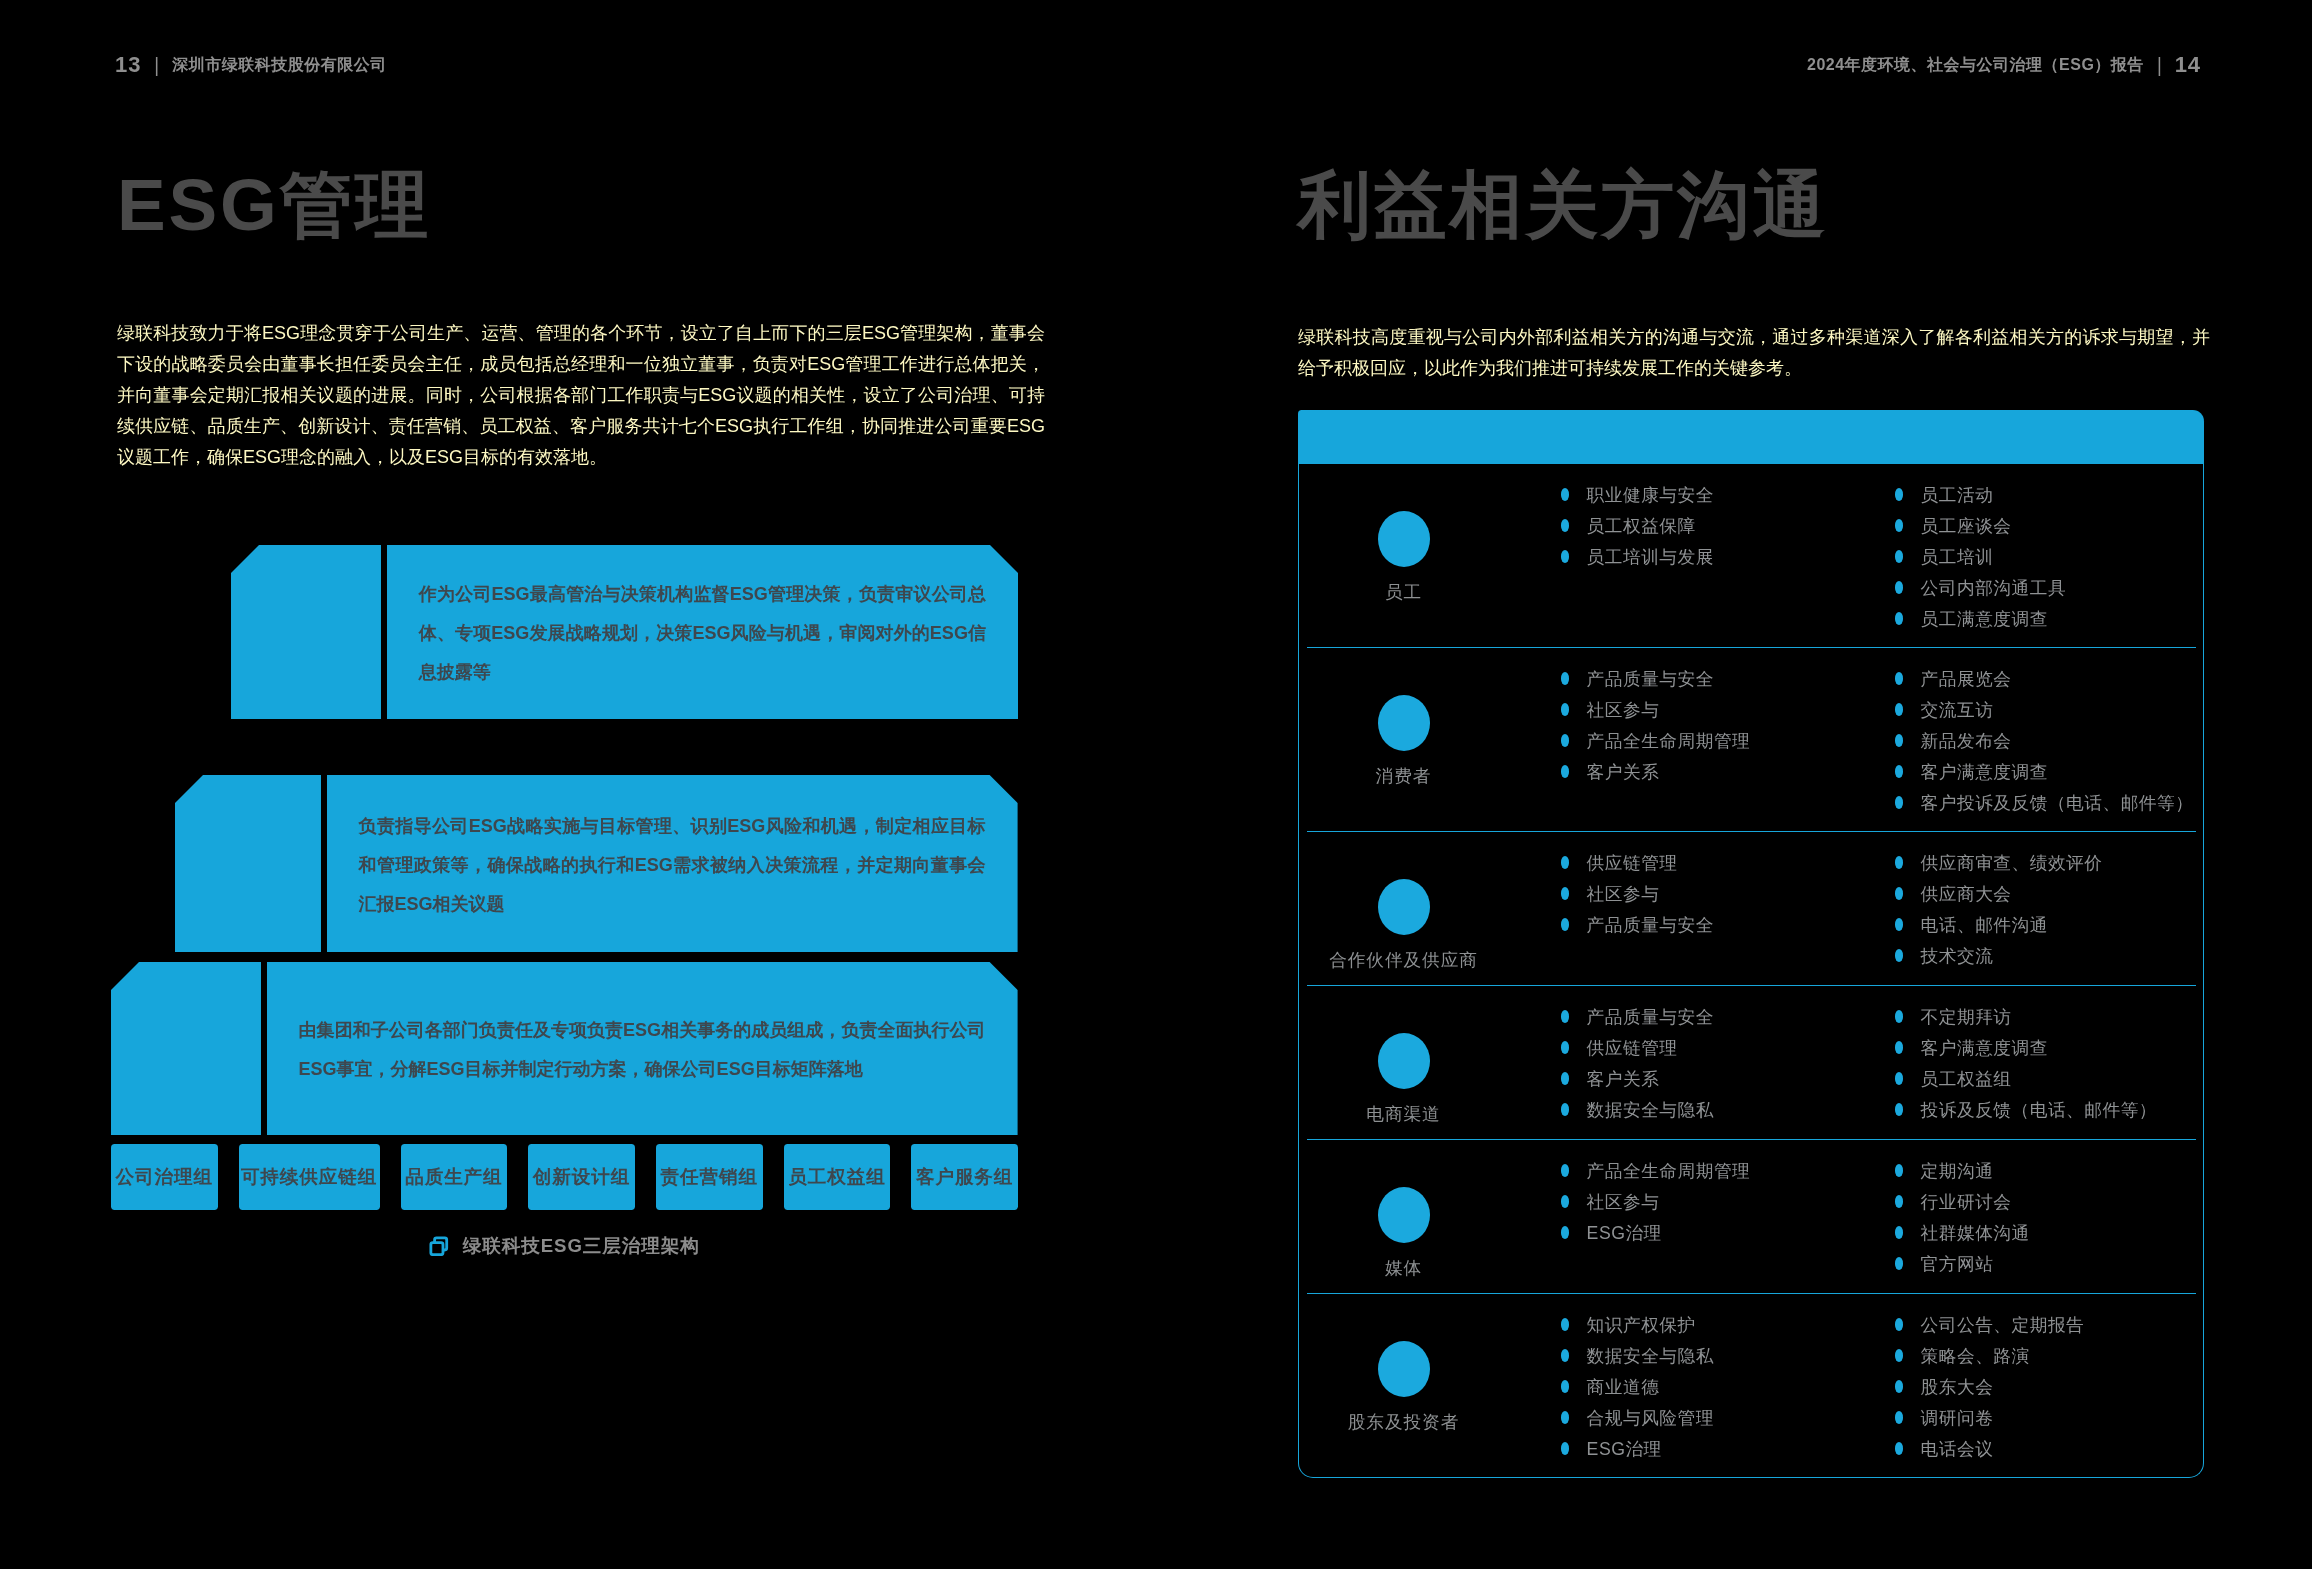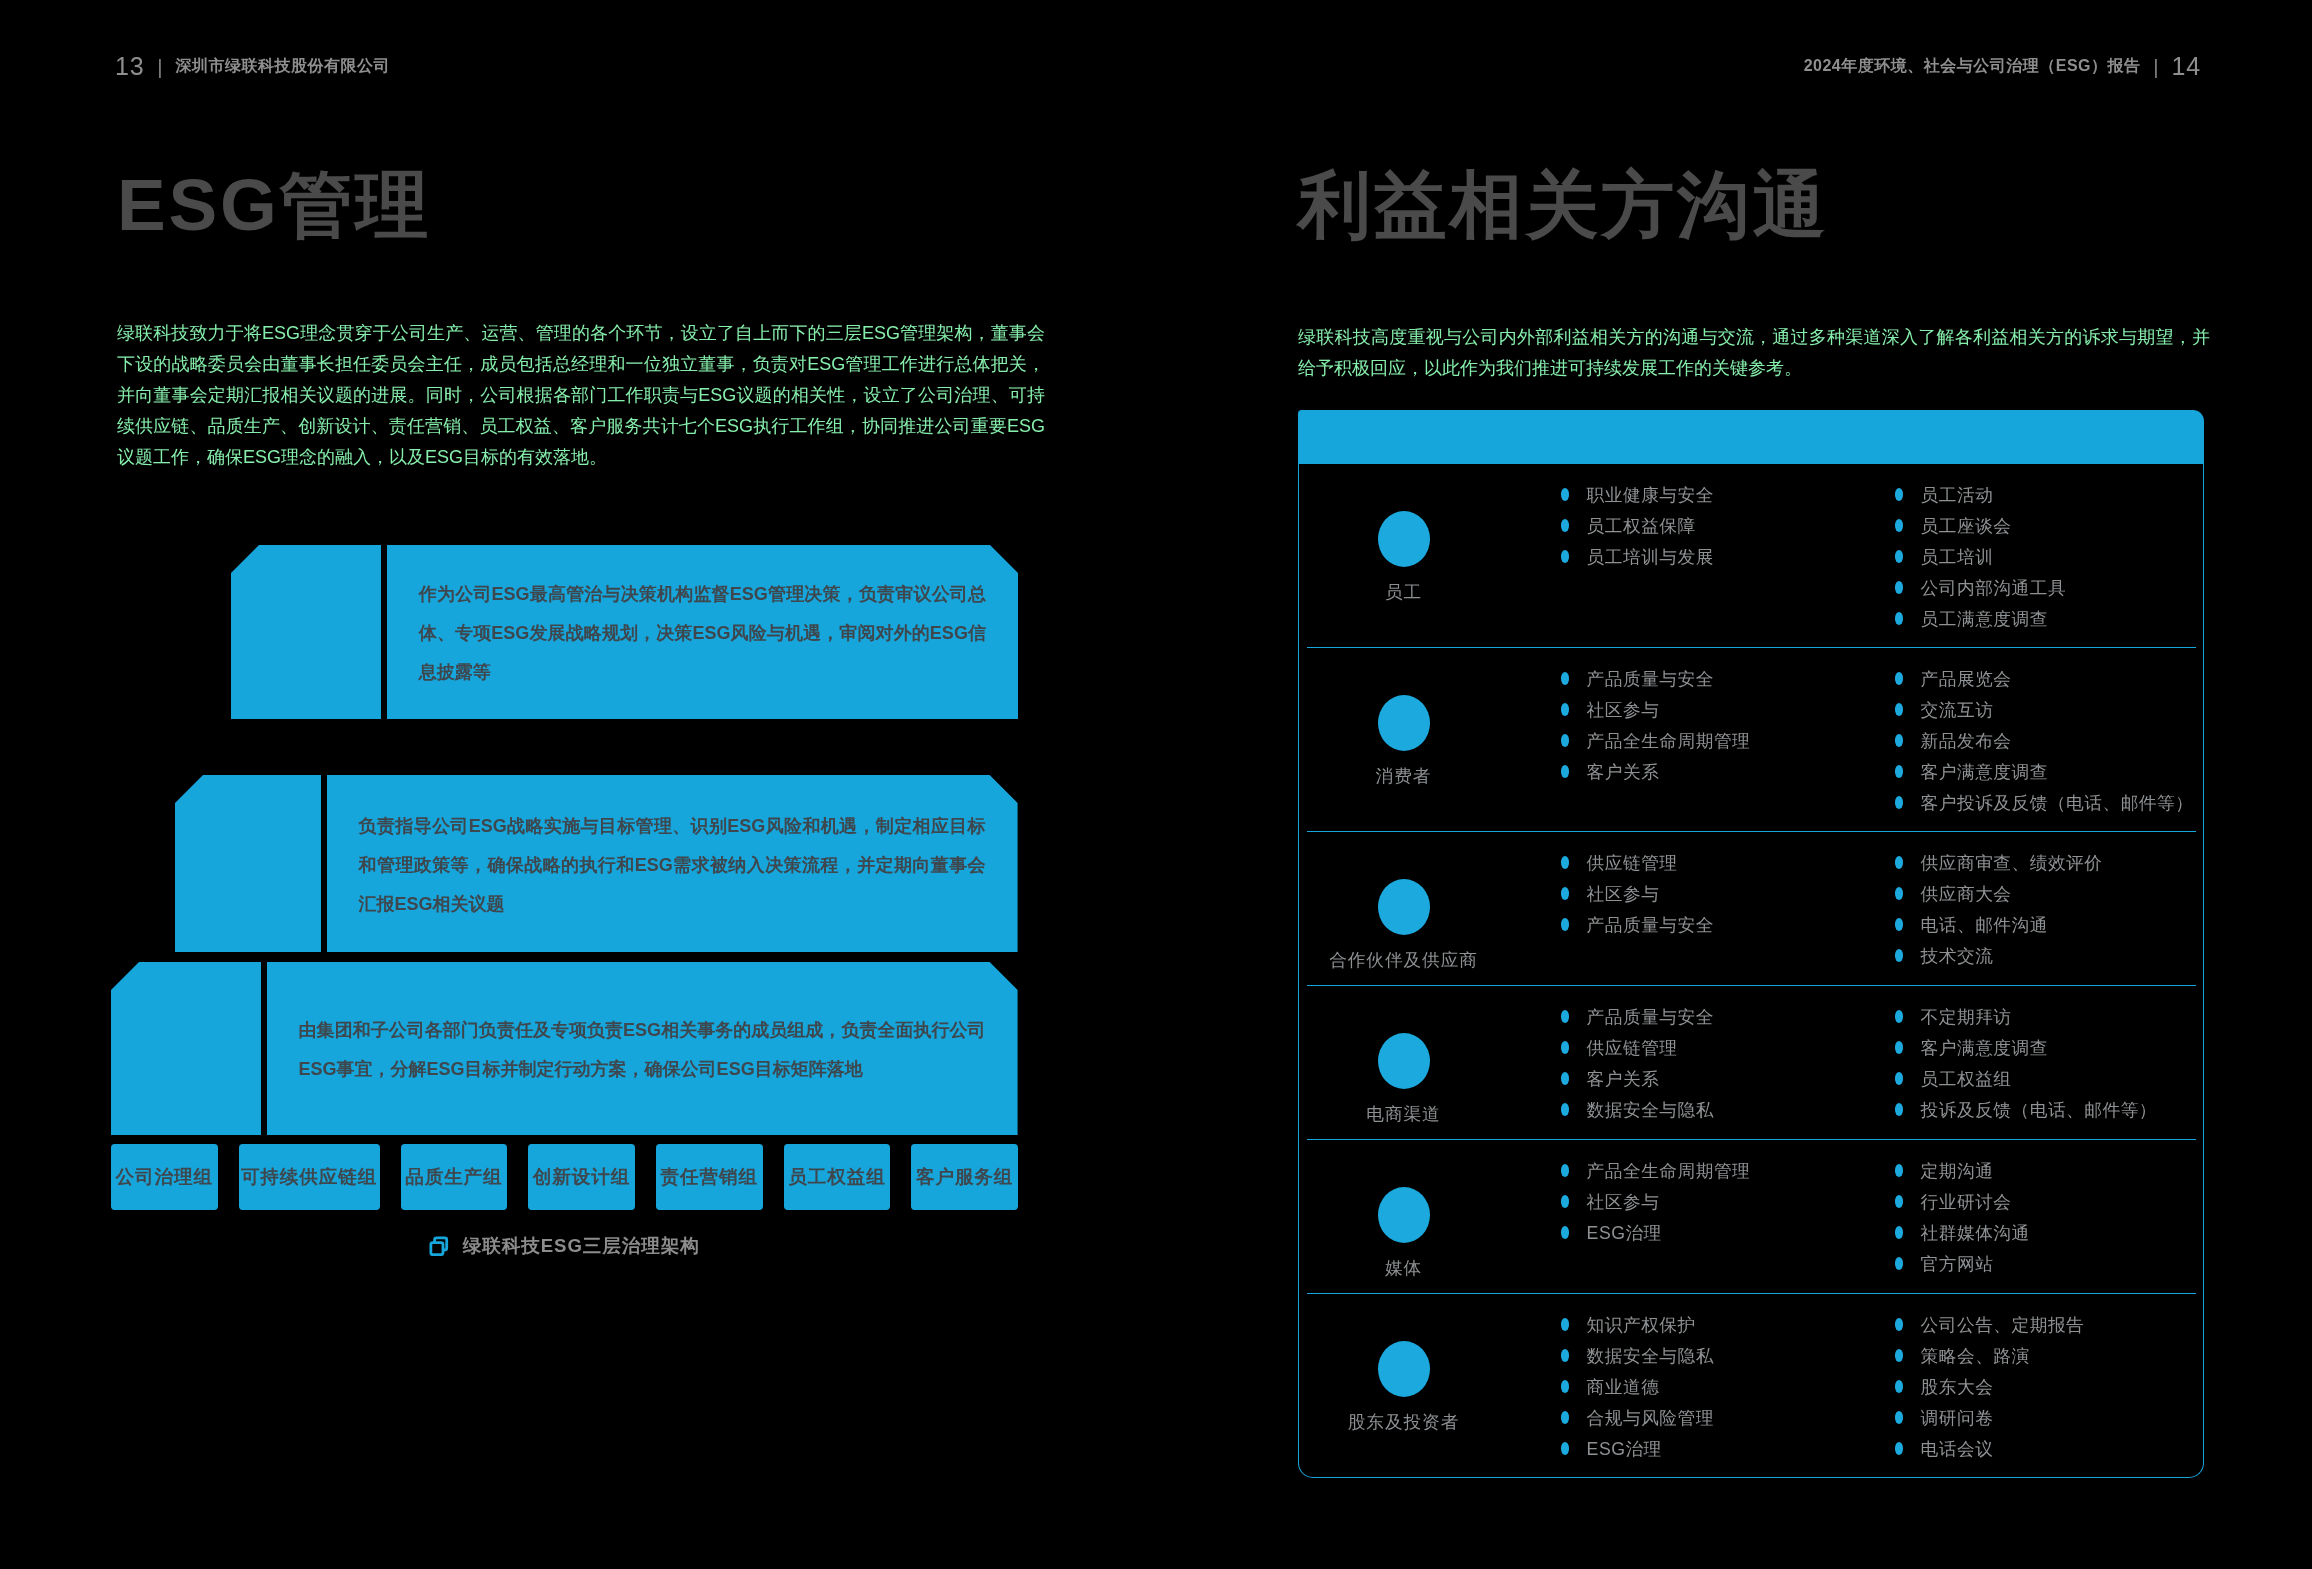--- a/index.html
+++ b/index.html
@@ -4,31 +4,31 @@
 <style>
   * { margin:0; padding:0; box-sizing:border-box; }
   html,body { background:#000; }
   body {
     width:2313px; height:1570px; position:relative; overflow:hidden;
     font-family:"Liberation Sans","DejaVu Sans",sans-serif;
     -webkit-font-smoothing:antialiased;
   }
   
   .pg-header { position:absolute; top:52px; display:flex; align-items:center; gap:13px; color:#8f8f8f; }
-  .pg-header .pno { font-size:25px; font-weight:400; letter-spacing:0.9px; }
+  .pg-header .pno { font-size:22px; font-weight:700; letter-spacing:0.9px; }
   .pg-header .sep { font-size:18.6px; color:#8f8f8f; font-weight:400; transform:scaleY(1.1); }
   .pg-header .htxt { font-size:16px; font-weight:700; letter-spacing:0.5px; }
   #header-left { left:115px; }
   #header-right { right:112px; }
   
   .big-title { position:absolute; font-size:73px; font-weight:700; color:#4a4a4a; letter-spacing:2.8px; }
   #title-left { left:117px; top:157px; }
   #title-right { left:1298px; top:157px; }
   
-  .intro { position:absolute; color:#86efac; font-size:18px; line-height:31px; text-align:justify; }
+  .intro { position:absolute; color:#fef9c3; font-size:18px; line-height:31px; text-align:justify; }
   #intro-left { left:117px; top:318px; width:928px; }
   #intro-right { left:1298px; top:322px; width:912px; }
   
   #diagram { position:absolute; left:111px; top:545px; width:907px; height:708px; }
   .tier { position:absolute; display:flex; }
   .tier .tag-box { background:#17a6db; }
   .tier .small-box { clip-path:polygon(28px 0, 100% 0, 100% 100%, 0 100%, 0 28px); }
   .tier .large-box {
     clip-path:polygon(0 0, calc(100% - 28px) 0, 100% 28px, 100% 100%, 0 100%);
     display:flex; align-items:center; padding:18.6px 32px 15px 32px;

